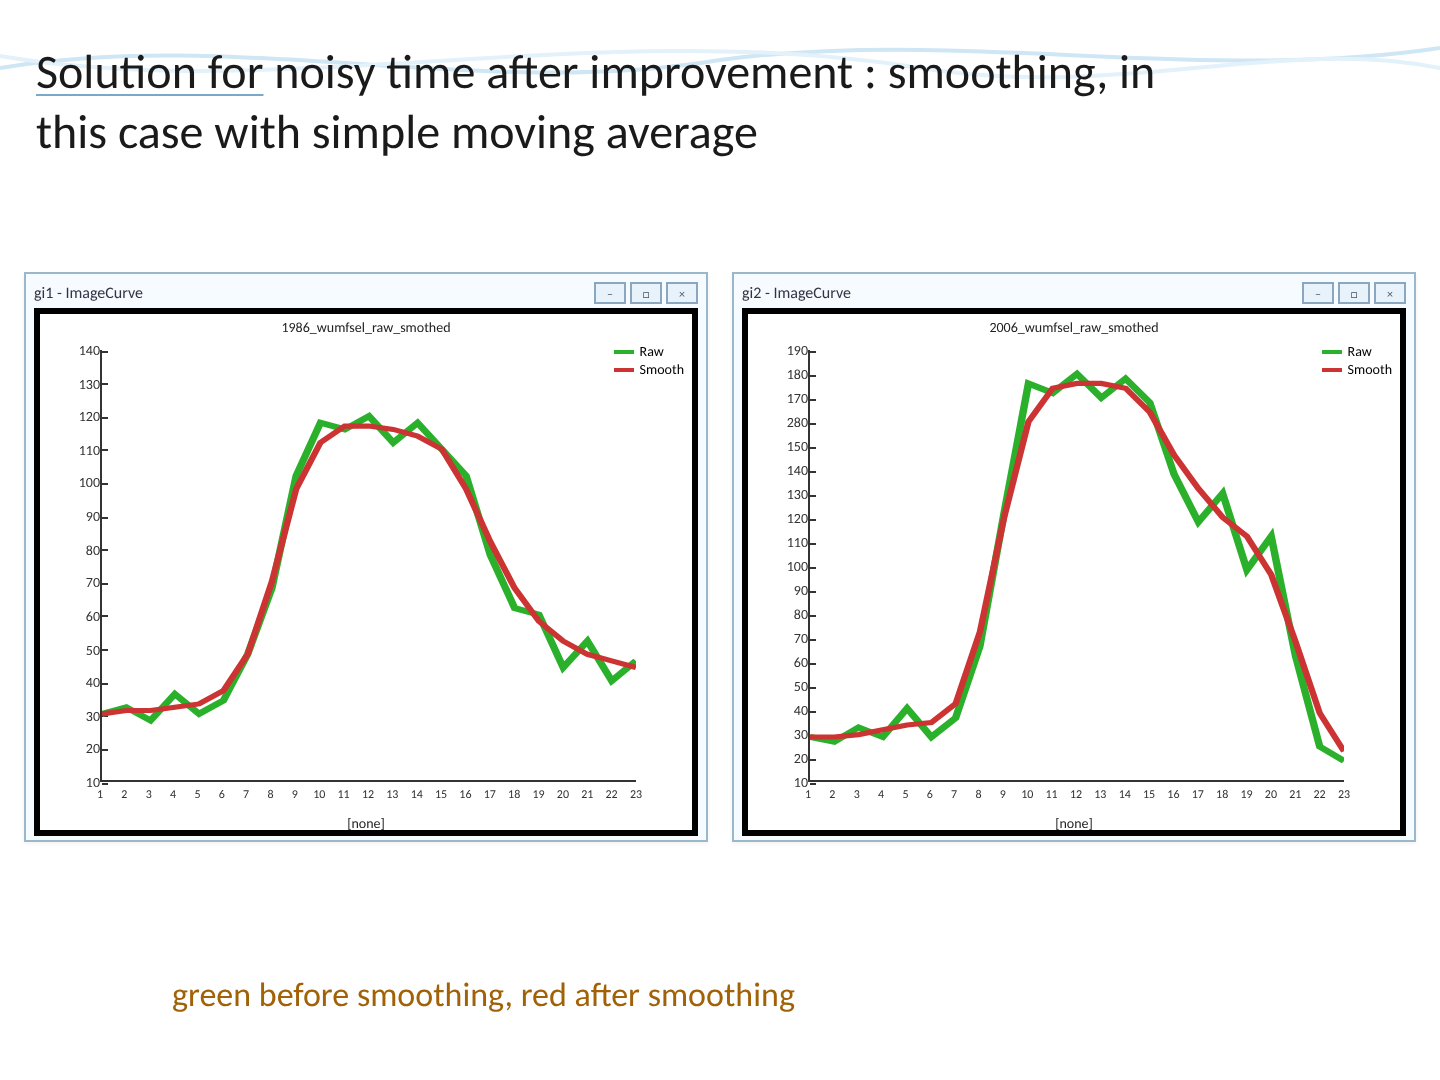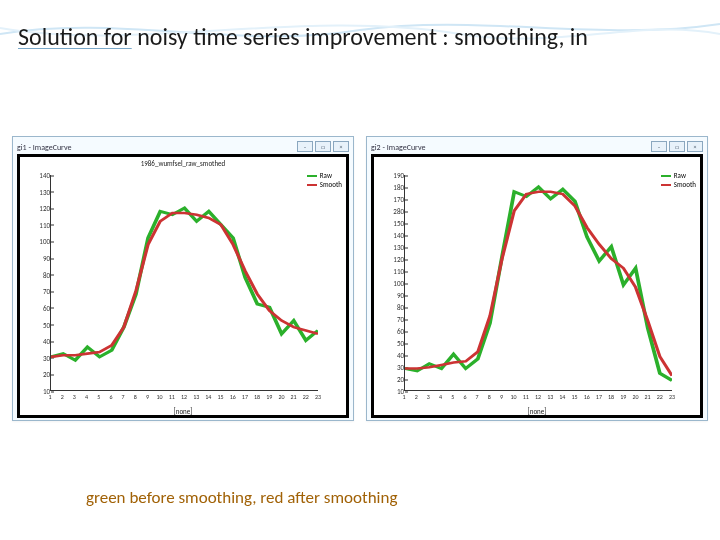--- a/index.html
+++ b/index.html
@@ -32,21 +32,22 @@
 </head>
 <body>
 <div class="slide">
 
 <svg class="wave" viewBox="0 0 720 48" preserveAspectRatio="none">
   <path d="M0,34 C120,14 240,50 360,30 C480,14 600,42 720,24" stroke="#cfe6f5" stroke-width="2" fill="none"></path>
   <path d="M0,28 C140,52 300,8 460,34 C560,50 640,18 720,34" stroke="#e3f1fa" stroke-width="2" fill="none"></path>
 </svg>
 
 <div class="title">
-  <span class="u-word">Solution for</span><span> noisy time series improvement : smoothing, in</span><br>
+  <span class="u-word">Solution for</span><span> noisy time after improvement : smoothing, in</span><br>
+  <span>this case with simple moving average</span>
 </div>
 
 <div class="charts">
 
   <div class="panel">
     <div class="panel-header">
       <span>gi1 - ImageCurve</span>
       <div class="win-btns">
         <span class="win-btn">–</span>
         <span class="win-btn">□</span>
@@ -119,20 +120,21 @@
   <div class="panel">
     <div class="panel-header">
       <span>gi2 - ImageCurve</span>
       <div class="win-btns">
         <span class="win-btn">–</span>
         <span class="win-btn">□</span>
         <span class="win-btn">×</span>
       </div>
     </div>
     <div class="plot-outer">
+      <div class="plot-title">2006_wumfsel_raw_smothed</div>
       <div class="legend">
         <div class="row">
               <span class="sw" style="background:#2bb02b"></span>
               <span>Raw</span>
             </div>
         <div class="row">
               <span class="sw" style="background:#cc3333"></span>
               <span>Smooth</span>
             </div>
       </div>

